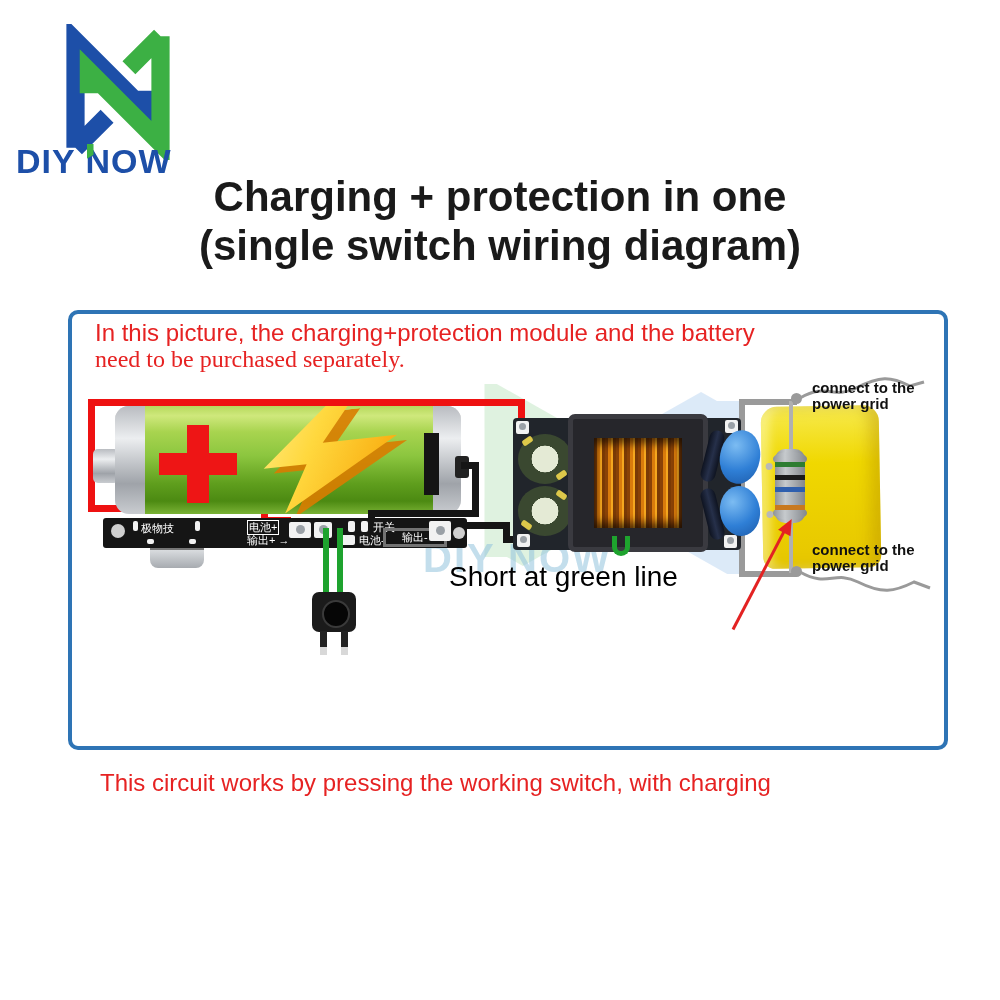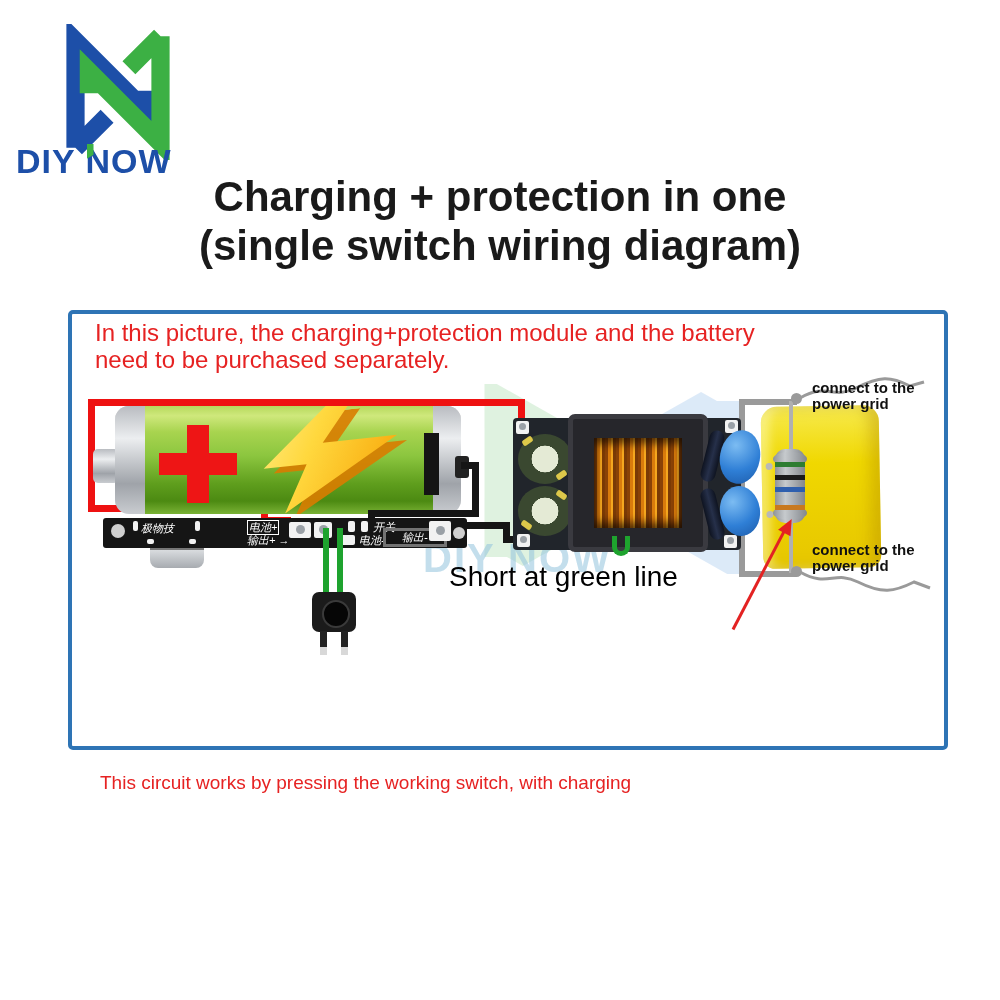--- a/index.html
+++ b/index.html
@@ -9,21 +9,21 @@
   
   .wordmark{font-size:34px;font-weight:700;letter-spacing:1px;color:var(--logo_blue);}
   .wordmark .nwrap{position:relative;display:inline-block;}
   .n-accent{position:absolute;left:1px;top:2px;width:7px;height:15px;background:var(--logo_green);
             clip-path:polygon(0 0,100% 0,100% 72%,0 100%);}
   
   .title{left:0;right:0;top:172px;text-align:center;color:var(--title_black);
          font-size:42px;font-weight:700;line-height:49px;}
   
   .panel{left:68px;top:310px;width:880px;height:440px;background:#fff;
-         border:4px solid var(--panel_border);border-radius:5px;box-sizing:border-box;}
+         border:4px solid var(--panel_border);border-radius:10px;box-sizing:border-box;}
   .note{font-size:24px;line-height:27px;color:var(--text_red);white-space:nowrap;}
   
   .wr{background:var(--wire_red);}
   .wb{background:var(--wire_black);}
   .wgr{background:var(--wire_gray);}
   .wgn{background:var(--wire_green);}
   
   .bat-cap{background:linear-gradient(180deg,#b9bcc1,#eceef0 30%,#9fa3a9 72%,#c9ccd0);}
   .bat-mid{background:linear-gradient(180deg,#b6d95c 0%,#cfe87c 9%,#a8d44f 24%,#8cc63f 46%,#5f9e1d 72%,#4c8a12 88%,#7ab235 100%);}
   .bolt{clip-path:polygon(60% 0%,18% 55%,44% 55%,28% 100%,100% 36%,55% 36%,74% 0%);}
@@ -39,21 +39,21 @@
   .tpatch{position:absolute;width:11px;height:6px;background:#ddc84a;border-radius:2px;}
   .bluecap{position:absolute;border-radius:50%;
            background:radial-gradient(circle at 35% 30%,#7cbcf2,#2f7fd6 55%,#1c5aa8 100%);}
   .diode{position:absolute;background:linear-gradient(90deg,#0e1320,#26304a 50%,#0e1320);border-radius:8px;}
   
   .blabel{font-weight:400;color:#000000;white-space:nowrap;}
   .grid-label{font-size:15px;line-height:16px;font-weight:700;color:#111;white-space:nowrap;}
   
   .res-band{position:absolute;left:0;width:100%;height:5px;}
   .watermark-text{font-size:40px;font-weight:700;letter-spacing:2px;color:var(--watermark);white-space:nowrap;}
-  .footer{left:100px;top:763px;width:840px;color:var(--text_red);font-size:19px;line-height:39px;}
+  .footer{left:100px;top:763px;width:840px;color:var(--text_red);font-size:24px;line-height:39px;}
 </style>
 </head>
 <body>
 
 <div class="abs" style="left:52px;top:24px;width:132px;height:136px;">
   <svg width="132" height="136" viewBox="0 0 100 112">
     <path d="M15 102 L15 14 L74 73 L74 55 M15 102 L41 76" fill="none" stroke="#1d4fa8" stroke-width="15" stroke-linejoin="miter"></path>
     <path d="M85 10 L85 98 L26 39 L26 57 M85 10 L59 36" fill="none" stroke="#3cb044" stroke-width="15" stroke-linejoin="miter"></path>
   </svg>
 </div>
@@ -62,21 +62,21 @@
 </div>
 
 <div class="abs title">
   <div>Charging + protection in one</div>
   <div>(single switch wiring diagram)</div>
 </div>
 
 <div class="abs panel">
 
   <div class="abs note" style="left:23px;top:5px;">In this picture, the charging+protection module and the battery</div>
-  <div class="abs note" style="left:23px;top:32px;">need to be purchased separately.</div>
+  <div class="abs note" style="left:23px;top:32px;font-family:Liberation Serif, serif;">need to be purchased separately.</div>
 
   <div class="abs" style="left:390px;top:70px;width:300px;height:190px;opacity:.16;">
     <svg width="300" height="190" viewBox="0 0 100 112" preserveAspectRatio="none">
       <path d="M15 102 L15 14 L74 73 L74 55 M15 102 L41 76" fill="none" stroke="#3cb044" stroke-width="15"></path>
       <path d="M85 10 L85 98 L26 39 L26 57 M85 10 L59 36" fill="none" stroke="#2f7fd6" stroke-width="15"></path>
     </svg>
   </div>
   <div class="abs watermark-text" style="left:351px;top:222px;">DIY NOW</div>
 
   <div class="abs wr" style="left:16px;top:85px;width:7px;height:112px;"></div>
@@ -107,21 +107,21 @@
   </div>
 
   <div class="abs wb" style="left:389px;top:148px;width:18px;height:7px;"></div>
   <div class="abs wb" style="left:400px;top:148px;width:7px;height:55px;"></div>
   <div class="abs wb" style="left:296px;top:196px;width:111px;height:7px;"></div>
   <div class="abs wb" style="left:296px;top:196px;width:7px;height:26px;"></div>
   <div class="abs wb" style="left:383px;top:208px;width:55px;height:7px;"></div>
   <div class="abs wb" style="left:431px;top:208px;width:7px;height:21px;"></div>
   <div class="abs wb" style="left:431px;top:222px;width:36px;height:7px;"></div>
 
-  <div class="abs pcb" style="left:31px;top:204px;width:364px;height:30px;font-style:italic;">
+  <div class="abs pcb" style="left:31px;top:204px;width:364px;height:30px;">
     <div class="hole" style="left:8px;top:6px;width:14px;height:14px;"></div>
     <div class="padbox" style="left:30px;top:3px;width:5px;height:10px;"></div>
     <div class="sk" style="left:38px;top:4px;">极物技</div>
     <div class="padbox" style="left:92px;top:3px;width:5px;height:10px;"></div>
     <div class="padbox" style="left:44px;top:21px;width:7px;height:5px;"></div>
     <div class="padbox" style="left:86px;top:21px;width:7px;height:5px;"></div>
     <div class="sk" style="left:144px;top:2px;border:1px solid #fff;padding:0 1px;">电池+</div>
     <div class="sk" style="left:144px;top:16px;">输出+ →</div>
     <div class="padbox" style="left:186px;top:4px;width:22px;height:16px;">
         <i></i>

